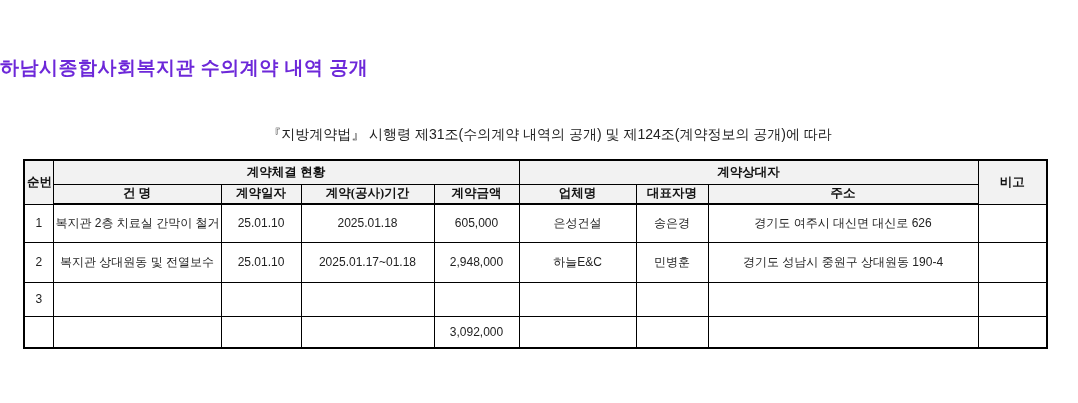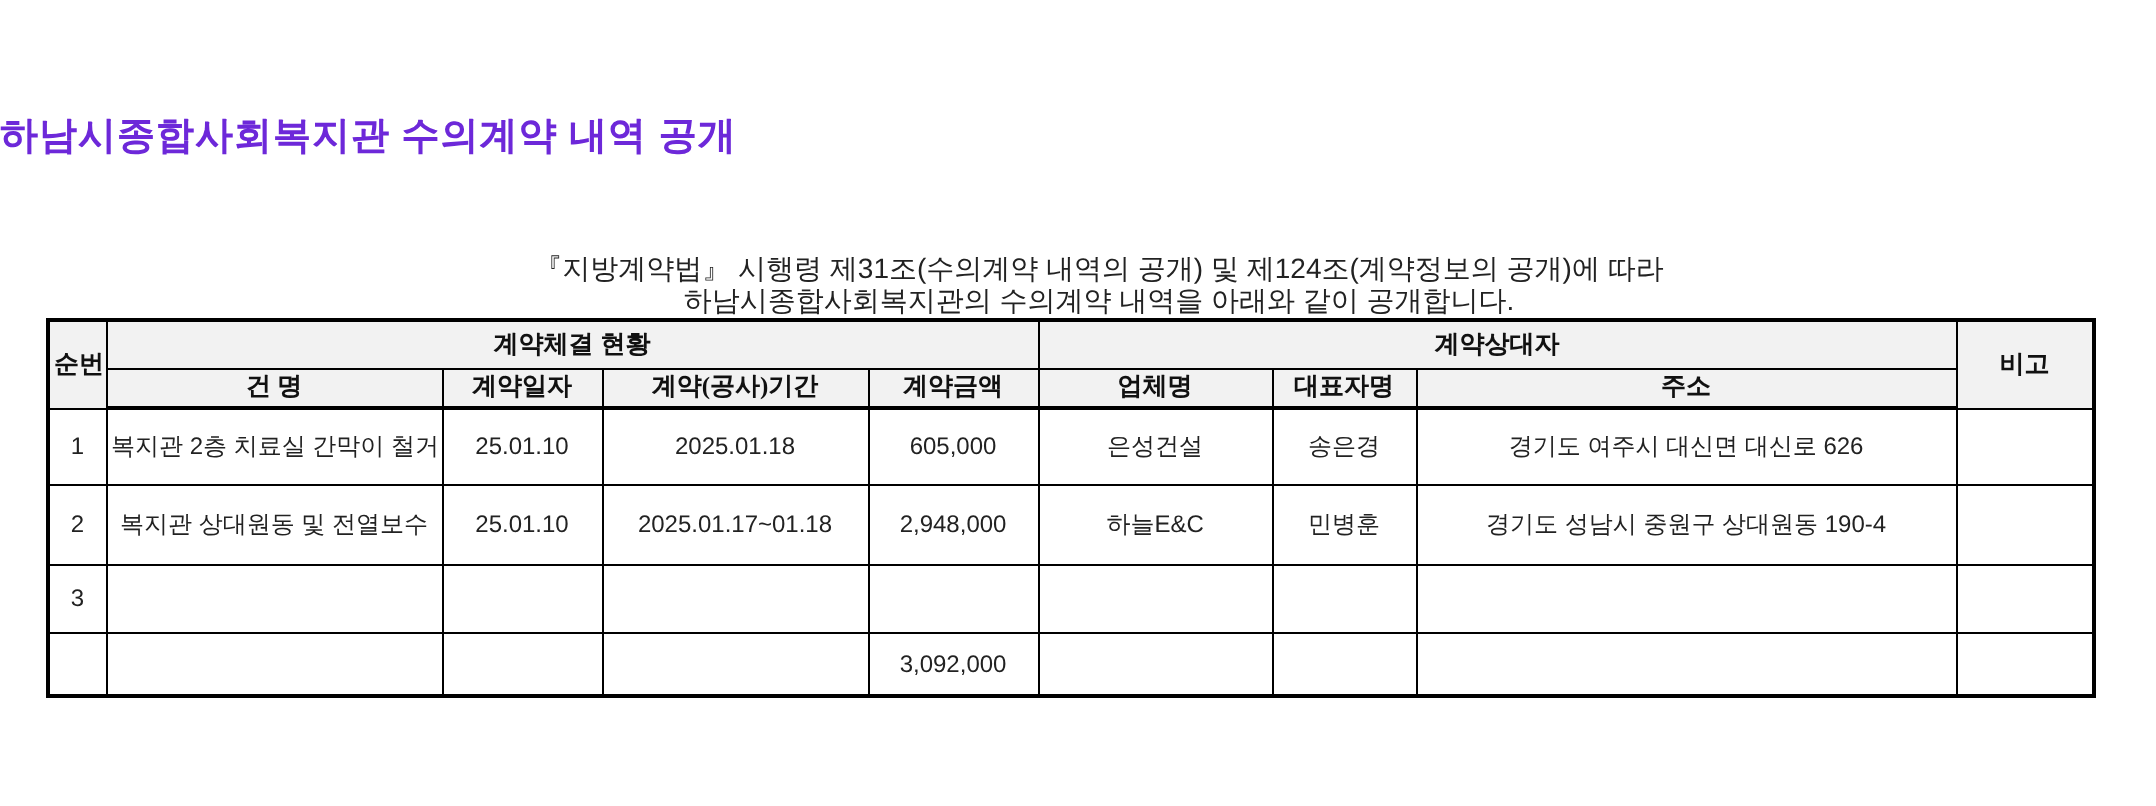--- a/index.html
+++ b/index.html
@@ -37,21 +37,20 @@
   tr.row-3 { height:34px; }
   tr.row-total { height:32px; }
 </style>
 </head>
 <body>
 
 <div class="doc-title">하남시종합사회복지관 수의계약 내역 공개</div>
 
 <div class="doc-subtitle">
   <div>『지방계약법』 시행령 제31조(수의계약 내역의 공개) 및 제124조(계약정보의 공개)에 따라</div>
-  <div>하남시종합사회복지관의 수의계약 내역을 아래와 같이 공개합니다.</div>
 </div>
 
 <table class="disclosure">
   <colgroup>
     <col style="width:29px">
     <col style="width:168px">
     <col style="width:80px">
     <col style="width:133px">
     <col style="width:85px">
     <col style="width:117px">

